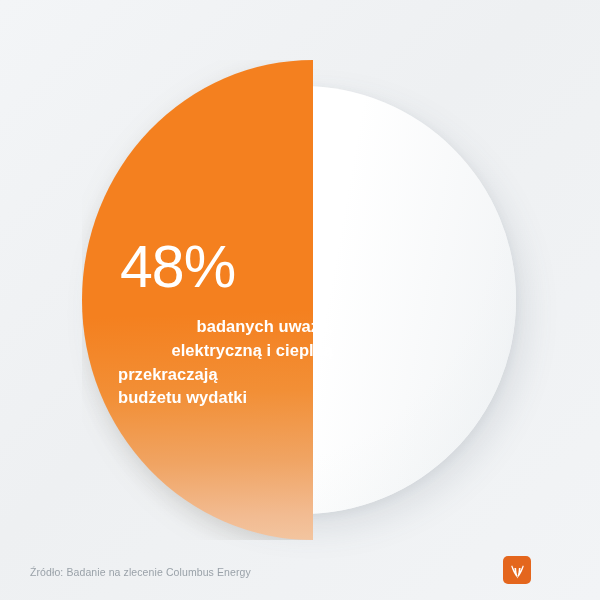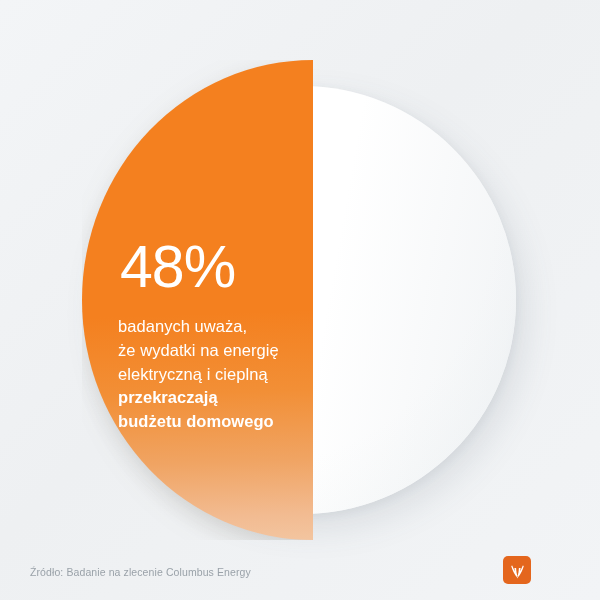--- a/index.html
+++ b/index.html
@@ -95,21 +95,21 @@
   #callout-lines {
     color: #ffffff;
     font-size: 16.5px;
     line-height: 23.8px;
     letter-spacing: 0.05px;
   }
   .line {
     display: block;
     white-space: nowrap;
   }
-  .line.light  { font-weight: 400; }
+  .line.light  { font-weight: 700; text-align: right; }
   .line.bold   { font-weight: 700; }
 
   
   #footer {
     position: absolute;
     left: 0;
     bottom: 0;
     width: 548px;
     height: 48px;
   }
@@ -147,24 +147,23 @@
 
   <div id="slice-orange-wrap">
     <div id="slice-orange"></div>
   </div>
 
   <div id="callout">
     <div id="big-percent">48%</div>
 
     <div id="callout-lines">
       <span class="line light">badanych uważa,</span>
-      <span class="line light">że wydatki na energię</span>
       <span class="line light">elektryczną i cieplną</span>
       <span class="line bold">przekraczają</span>
-      <span class="line bold">budżetu domowego</span>
+      <span class="line bold">budżetu wydatki</span>
     </div>
   </div>
 </div>
 
 <div id="footer">
   <div id="source-note">Źródło: Badanie na zlecenie Columbus Energy</div>
 
   <div id="brand-logo">
     <svg width="17" height="18" viewBox="0 0 17 18" aria-hidden="true">
       <g fill="#ffffff">

